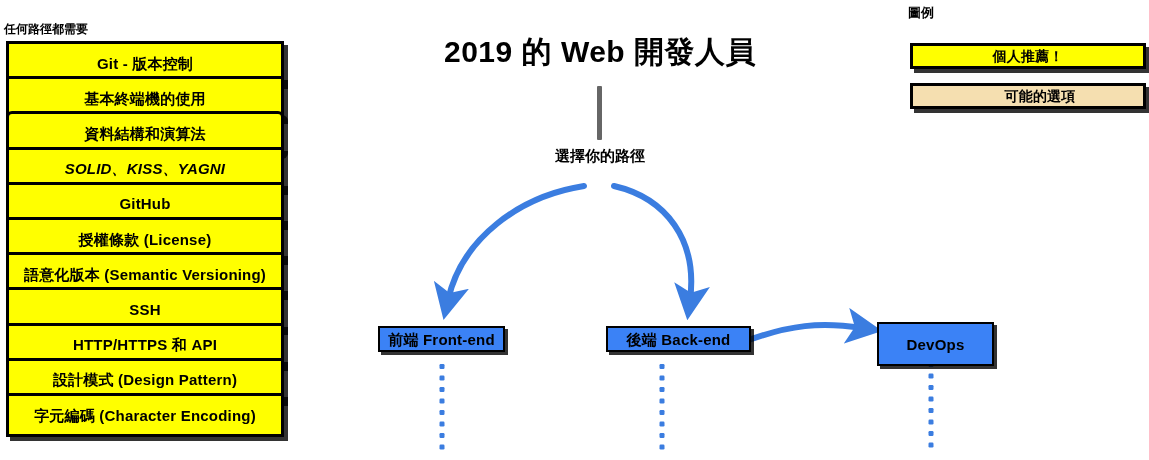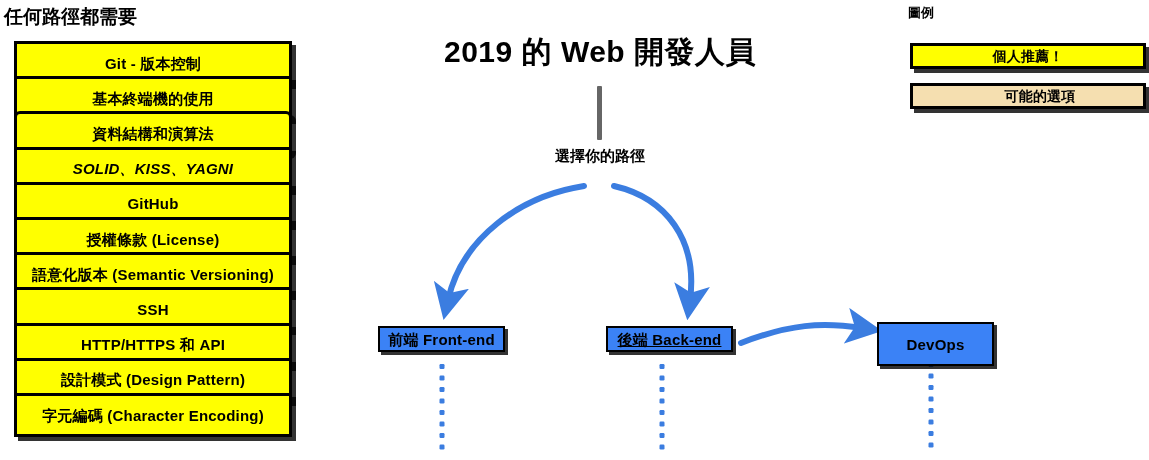--- a/index.html
+++ b/index.html
@@ -37,26 +37,26 @@
     background: #3b82f6;
   }
   .node-box.tan-light {
     background: #f5dfb0;
   }
 
   
   #left-header {
     position: absolute;
     left: 4px;
-    top: 4px;
-    font-size: 19px;
+    top: 21px;
+    font-size: 12px;
     font-weight: bold;
   }
   .req-item {
-    left: 14px;
+    left: 6px;
     width: 278px;
     height: 44px;
     font-size: 15px;
   }
 
   
   #main-title {
     position: absolute;
     left: 380px;
     top: 32px;
@@ -85,21 +85,21 @@
     font-weight: bold;
   }
 
   .path-node {
     height: 26px;
     font-size: 15px;
     border-width: 2px;
     box-shadow: 3px 3px 0 rgba(0,0,0,0.80);
   }
   #node-frontend { left: 378px; top: 326px; width: 127px; }
-  #node-backend  { left: 606px; top: 326px; width: 127px; text-decoration: underline; }
+  #node-backend  { left: 606px; top: 326px; width: 145px; }
   #node-devops   { left: 877px; top: 322px; width: 117px; height: 44px; }
 
   
   #arrow-layer {
     position: absolute;
     left: 0;
     top: 0;
     width: 1149px;
     height: 460px;
     pointer-events: none;

